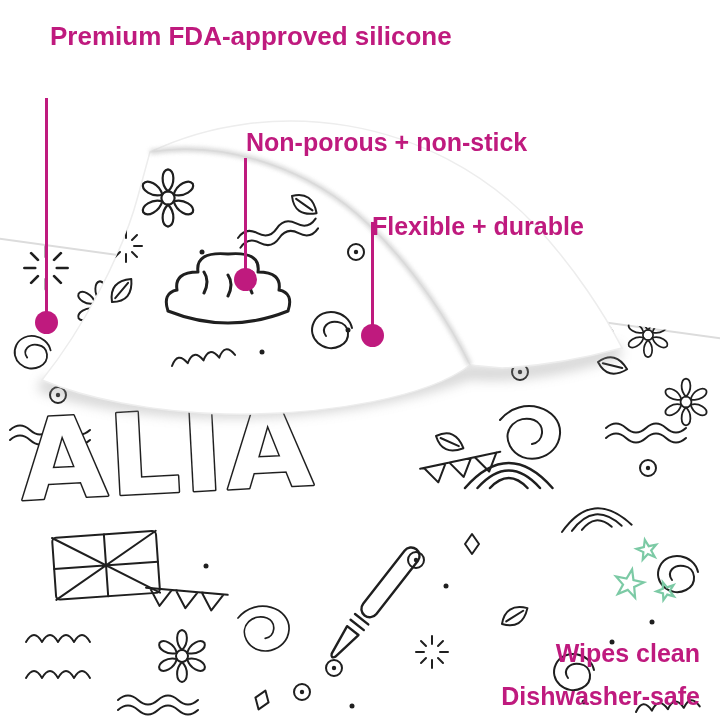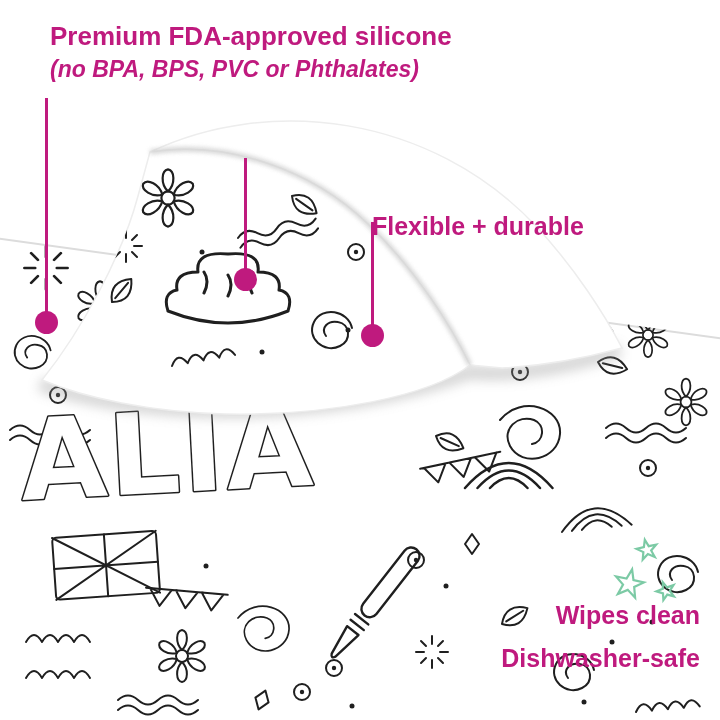--- a/index.html
+++ b/index.html
@@ -4,21 +4,21 @@
 <style>
   html,body{margin:0;padding:0;}
   body{width:720px;height:720px;background:#ffffff;font-family:"Liberation Sans",sans-serif;overflow:hidden;}
   .stage{position:relative;width:720px;height:720px;background:#ffffff;overflow:hidden;}
   .art{position:absolute;left:0;top:0;}
   .ann{position:absolute;color:var(--accent);font-weight:700;z-index:3;white-space:nowrap;}
   .premium{left:50px;top:20px;font-size:26px;line-height:33px;}
   .premium .l2{font-style:italic;font-size:23px;}
   .np{left:246px;top:128px;font-size:25px;}
   .fd{left:372px;top:212px;font-size:25px;}
-  .features{position:absolute;right:20px;top:594px;text-align:right;color:var(--accent);
+  .features{position:absolute;right:20px;top:632px;text-align:right;color:var(--accent);
             font-weight:700;font-size:25px;line-height:43px;z-index:3;white-space:nowrap;}
   .callout-line{position:absolute;width:3px;background:var(--accent);z-index:2;}
   .callout-dot{position:absolute;width:23px;height:23px;border-radius:50%;background:var(--accent);z-index:2;}
   .line1{left:45px;top:98px;height:215px;}
   .line2{left:244px;top:158px;height:112px;}
   .line3{left:371px;top:222px;height:104px;}
   .dot1{left:35px;top:311px;}
   .dot2{left:234px;top:268px;}
   .dot3{left:361px;top:324px;}
   .doodles{stroke:var(--ink);stroke-width:2;fill:none;stroke-linecap:round;stroke-linejoin:round;}
@@ -182,22 +182,22 @@
 
     <g>
       <use href="#star" class="star" transform="translate(647,550) rotate(-12) scale(1.05)"></use>
       <use href="#star" class="star" transform="translate(629,584) rotate(12) scale(1.5)"></use>
       <use href="#star" class="star" transform="translate(666,591) rotate(-20) scale(0.95)"></use>
     </g>
   </svg>
 
   <div class="ann premium">
     <div class="l1">Premium FDA-approved silicone</div>
-    <div class="l2">(no BPA, BPS, PVC or Phthalates)</div>
   </div>
+  <div class="ann np">Non-porous + non-stick</div>
   <div class="ann fd">Flexible + durable</div>
 
   <div class="callout-line line1"></div>
   <div class="callout-dot dot1"></div>
   <div class="callout-line line2"></div>
   <div class="callout-dot dot2"></div>
   <div class="callout-line line3"></div>
   <div class="callout-dot dot3"></div>
 
   <div class="features">

